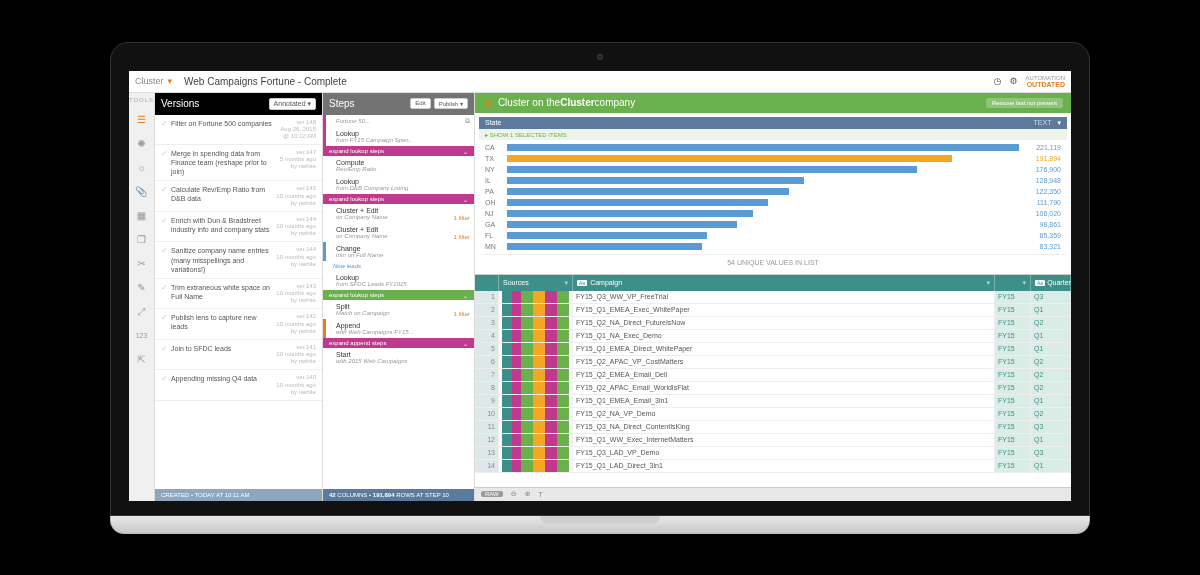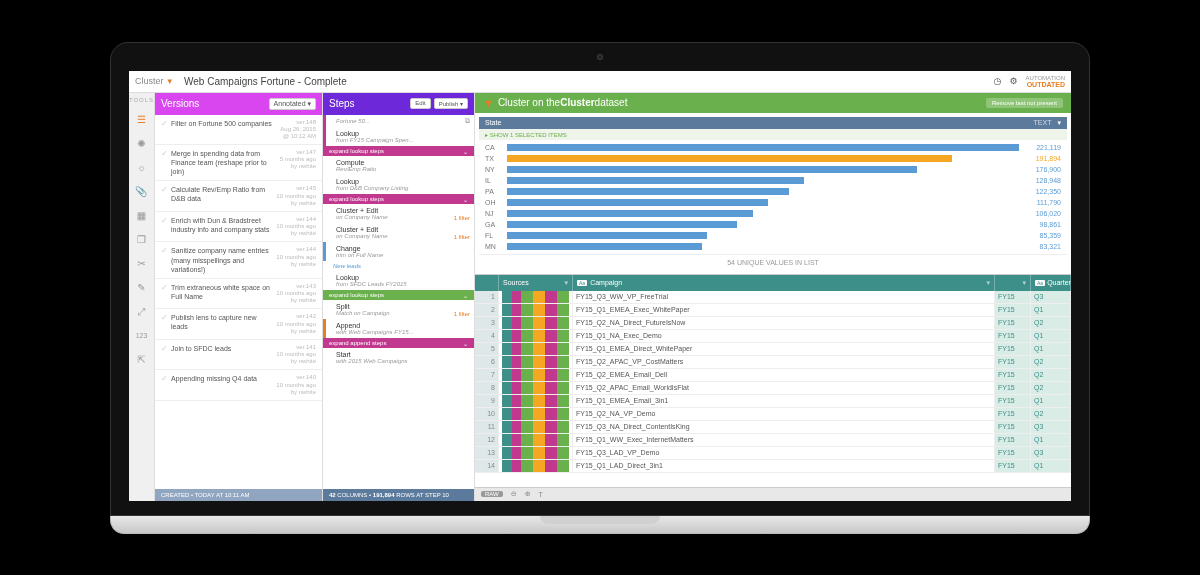--- a/index.html
+++ b/index.html
@@ -17,30 +17,30 @@
 .header .auto{font-size:6px;color:#999;text-align:right;line-height:1}
 .header .outdated{color:#e67e22;font-weight:bold;font-size:7px}
 .body{flex:1;display:flex;overflow:hidden}
 .tools{width:26px;background:#f0f0f0;border-right:1px solid #ddd;display:flex;flex-direction:column;align-items:center;padding-top:4px;gap:10px}
 .tools .lbl{font-size:6px;color:#aaa;letter-spacing:1px}
 .tools .icn{width:14px;height:14px;display:flex;align-items:center;justify-content:center;color:#999;font-size:10px;cursor:pointer}
 .tools .icn.active{color:#e67e22}
 .panel{display:flex;flex-direction:column}
 .panel-head{height:22px;display:flex;align-items:center;padding:0 6px;color:#fff;font-size:10px}
 .versions{width:168px;border-right:1px solid #ddd;background:#fff}
-.versions .panel-head{background:#d946ef}
+.versions .panel-head{background:#000000}
 .versions .annot{margin-left:auto;background:#fff;border:1px solid #ccc;border-radius:2px;font-size:7px;padding:1px 4px;color:#555;cursor:pointer}
 .ver-list{flex:1;overflow:hidden}
 .ver-item{padding:4px 6px;border-bottom:1px solid #eee;display:flex}
 .ver-item .chk{width:10px;color:#ccc;flex-shrink:0}
 .ver-item .txt{flex:1;font-size:7px;color:#555;line-height:1.3}
 .ver-item .meta{width:42px;font-size:6px;color:#bbb;text-align:right;line-height:1.2}
 .ver-foot{background:#8fa5c0;color:#fff;font-size:6px;padding:3px 6px}
 .steps{width:152px;border-right:1px solid #ddd;background:#fff;position:relative}
-.steps .panel-head{background:#6d28d9}
+.steps .panel-head{background:#737373}
 .steps .btns{margin-left:auto;display:flex;gap:3px}
 .steps .btn{background:#fff;border:1px solid #ccc;border-radius:2px;font-size:6px;padding:1px 4px;color:#555;cursor:pointer}
 .step-list{flex:1;overflow:hidden;font-size:7px}
 .step{padding:3px 4px 3px 10px;border-left:3px solid transparent;position:relative}
 .step .nm{color:#333;font-weight:500}
 .step .sub{color:#999;font-size:6px;font-style:italic}
 .step.blue{border-left-color:#5b9bd5}
 .step.mag{border-left-color:#c0398f}
 .step.orange{border-left-color:#e67e22}
 .step .ext{position:absolute;top:2px;right:4px;color:#999;font-size:7px}
@@ -243,21 +243,21 @@
             <b>42</b> <span>COLUMNS •</span>
             <b>191,894</b> <span>ROWS AT STEP 10</span>
           </div>
         </div>
 
         <div class="right">
           <div class="filter-head">
             <span class="funnel">▼</span>
             <span>Cluster on the </span>
               <span class="cur">Cluster</span>
-              <span> dataset</span>
+              <span> company</span>
             <span class="pill">Remove last not present</span>
           </div>
           <div class="chart-area">
             <div class="chart-head">
               <span>State</span>
               <span style="margin-left:auto;opacity:.7">TEXT</span>
               <span style="margin-left:6px">▾</span>
             </div>
             <div class="chart-sub">▸ SHOW 1 SELECTED ITEMS</div>
             <div class="bars" id="bars">

